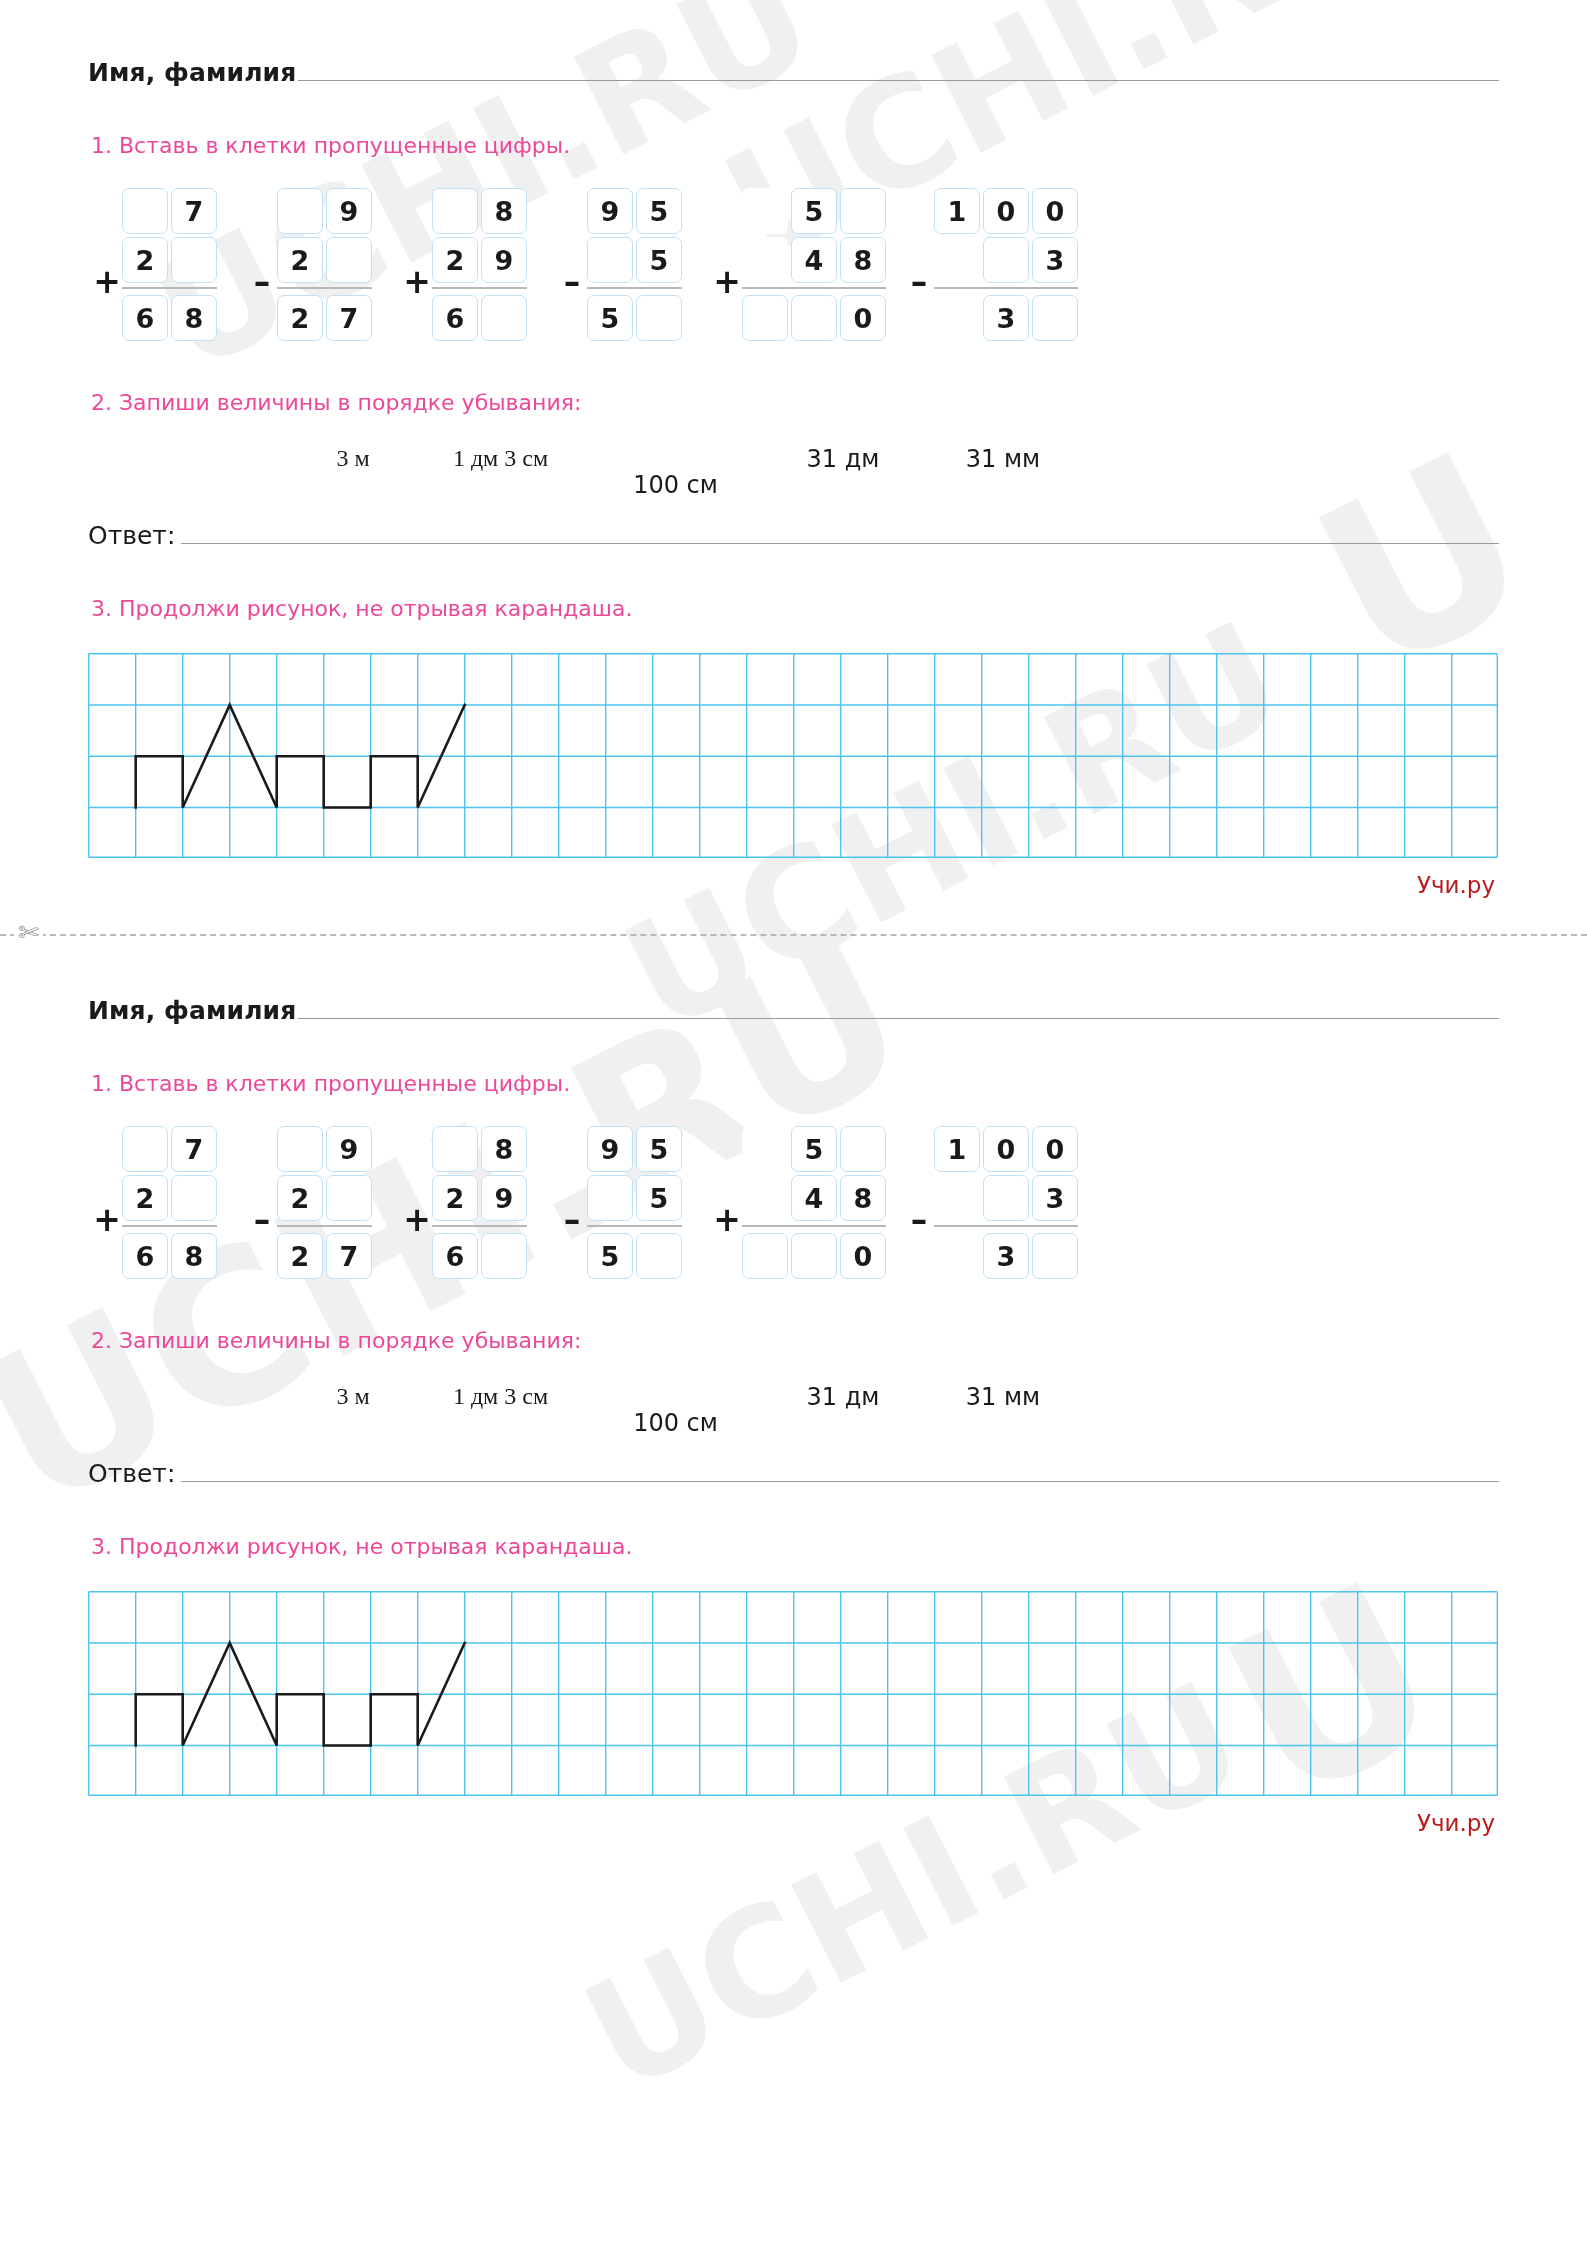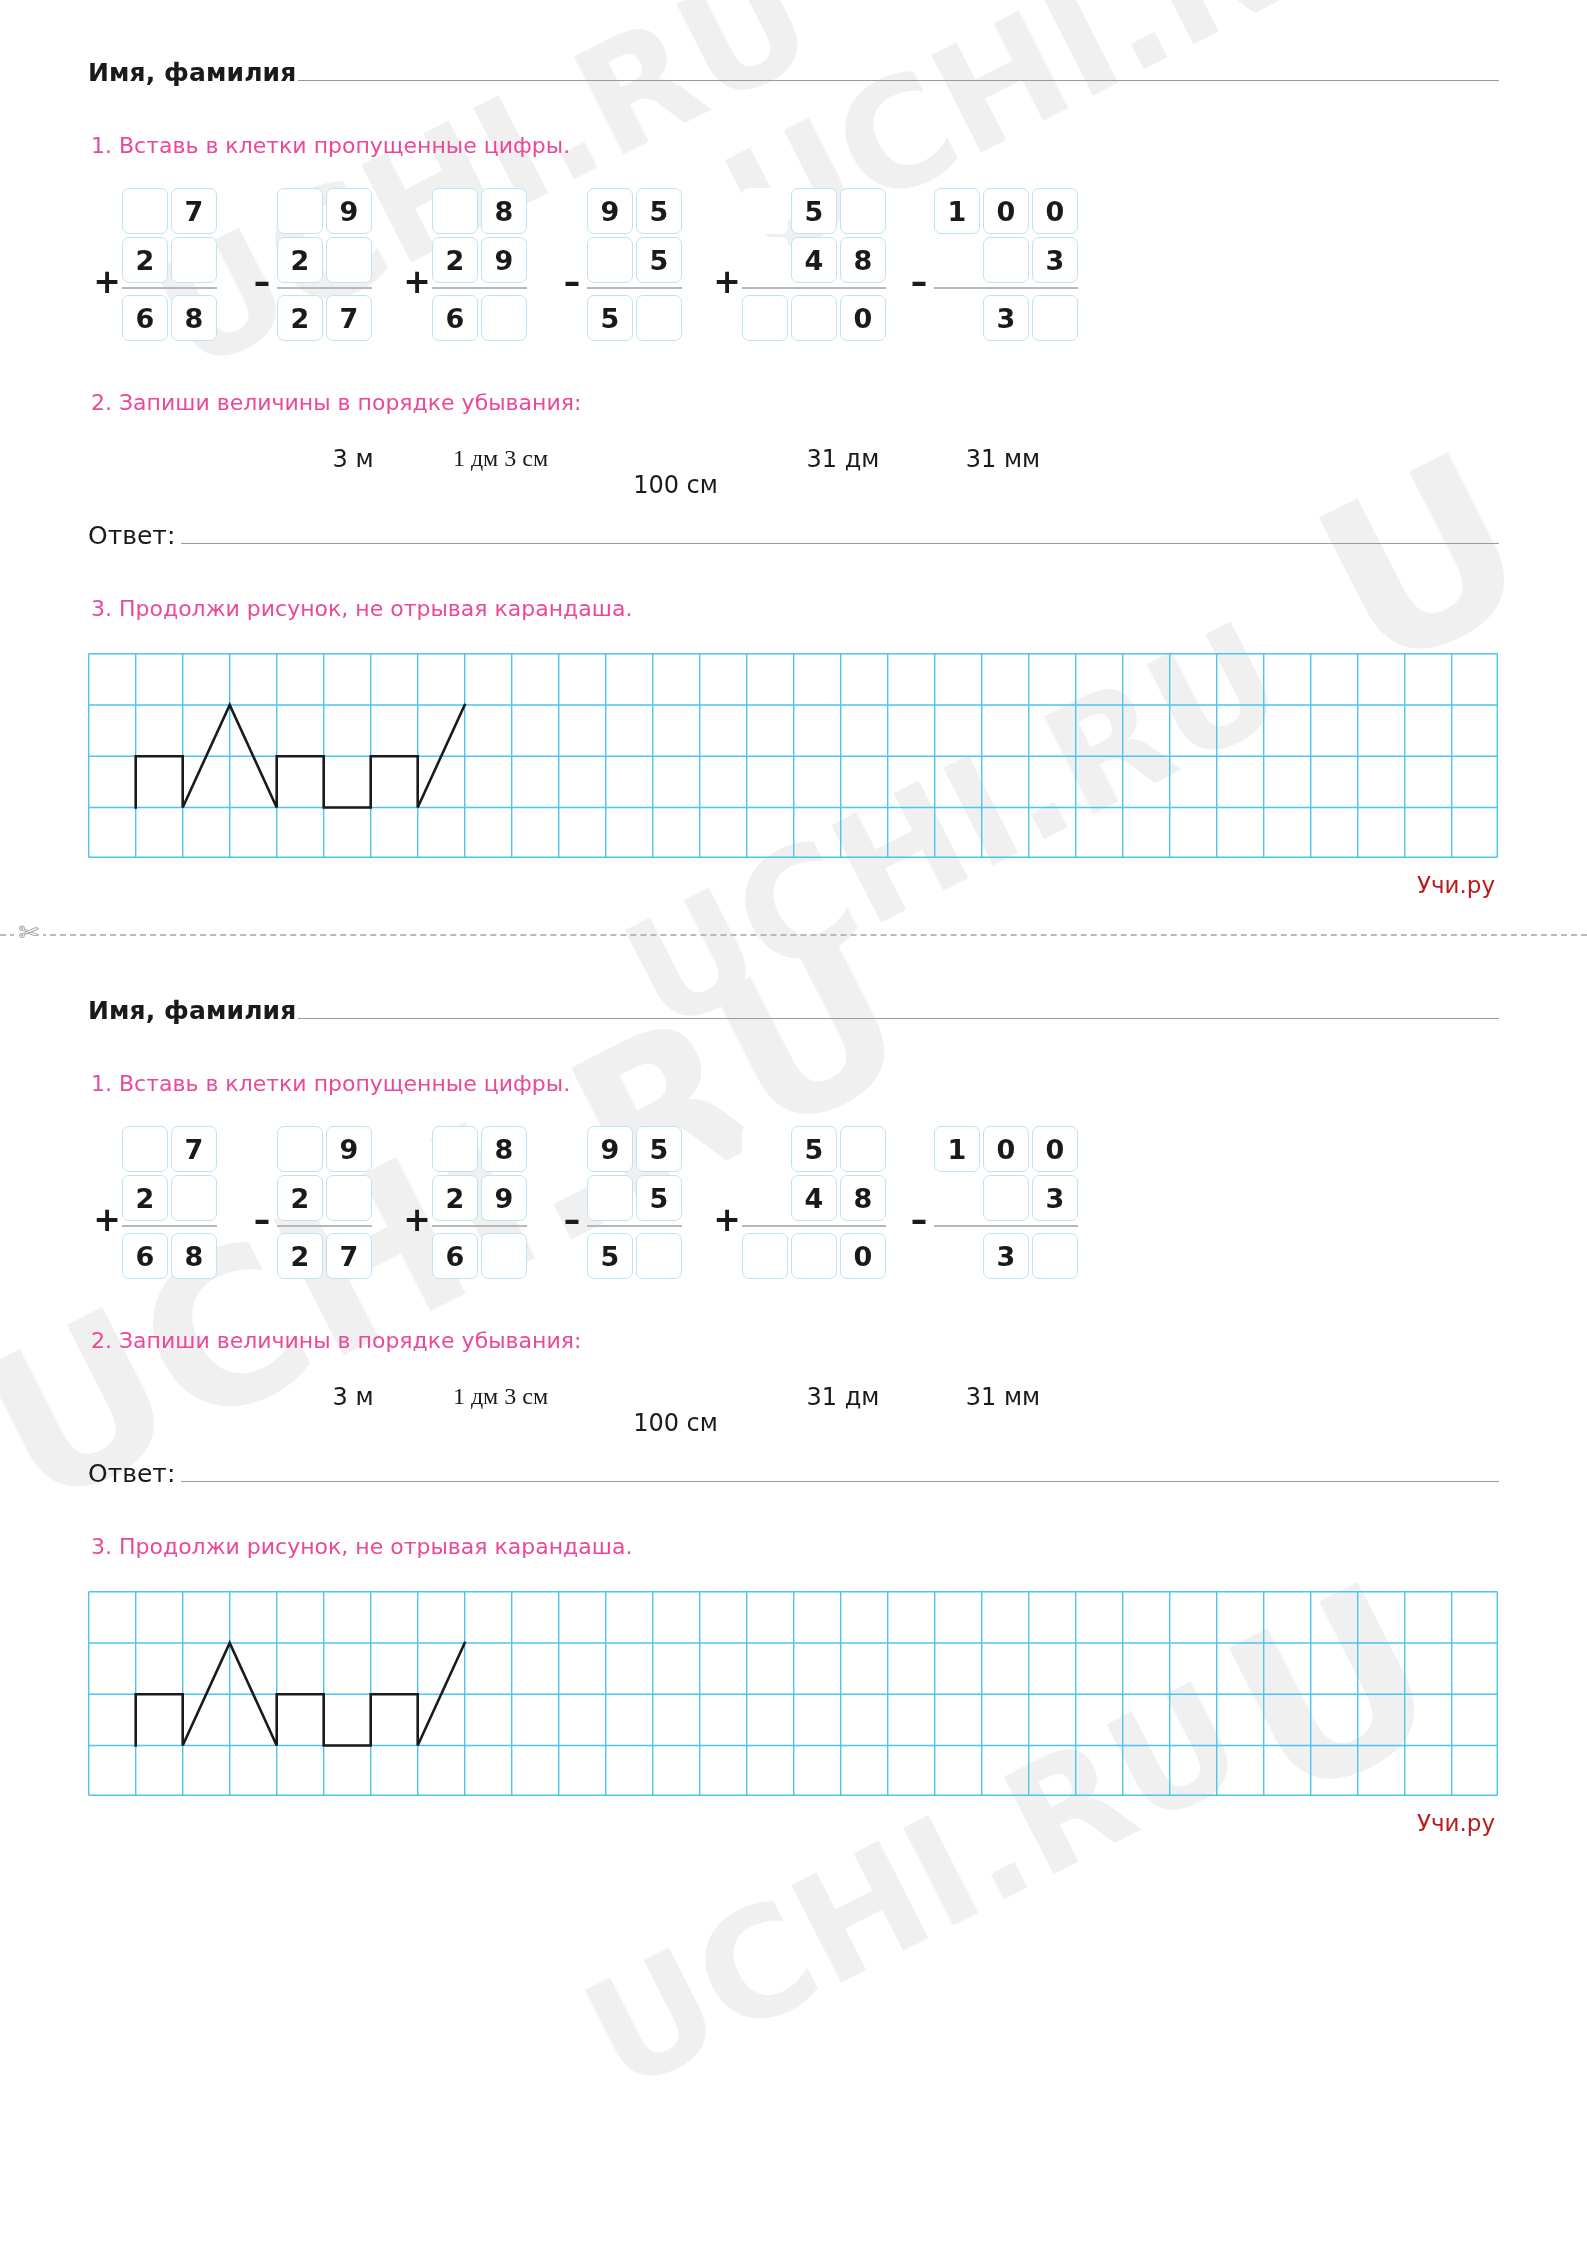--- a/index.html
+++ b/index.html
@@ -128,21 +128,21 @@
   .spacer-30 { width: 30px; }
 
   
   .values-row {
     display: flex;
     margin-top: 30px;
     font-size: 24px;
     padding-left: 205px;
   }
   .values-row .val { text-align: center; }
-  .v1 { width: 120px; }
+  .v1 { width: 120px; font-family: Liberation Serif, serif; }
   .v2 { width: 175px; font-family: Liberation Serif, serif; }
   .v3 { width: 175px; margin-top: 26px; }
   .v4 { width: 160px; }
   .v5 { width: 160px; }
 
   .answer-row {
     display: flex;
     align-items: baseline;
     margin-top: 22px;
   }

